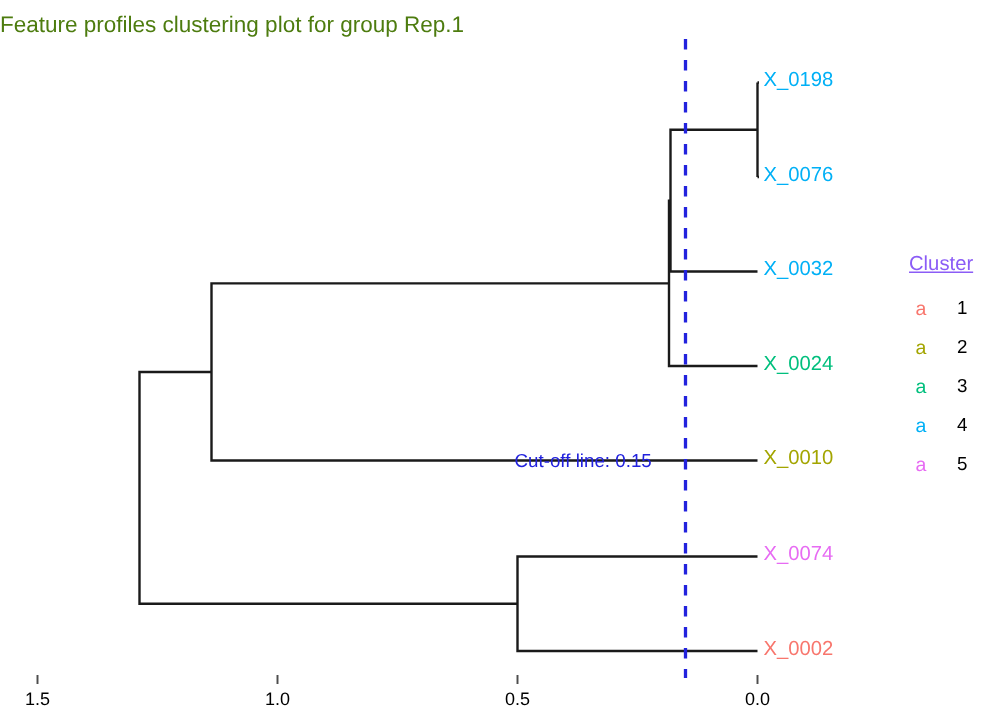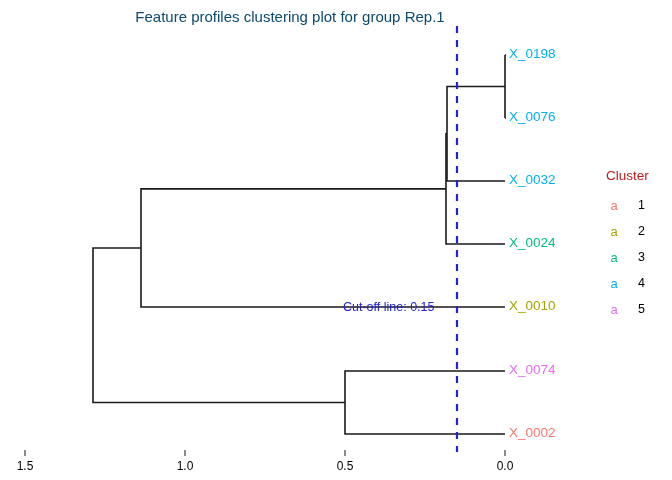--- a/index.html
+++ b/index.html
@@ -13,23 +13,22 @@
     height: 480px;
     background: #ffffff;
     font-family: "Liberation Sans", sans-serif;
     overflow: hidden;
   }
   #plot-title {
     position: absolute;
     left: 0;
     top: 8px;
     width: 580px;
-    text-align: center;
     font-size: 15px;
-    color: #0c4a6e;
+    color: #4d7c0f;
     white-space: nowrap;
   }
   #dendro-svg {
     position: absolute;
     left: 0;
     top: 0;
   }
   .leaf-label {
     font-size: 13.5px;
     dominant-baseline: middle;
@@ -44,23 +43,24 @@
     dominant-baseline: middle;
   }
   #legend {
     position: absolute;
     left: 604px;
     top: 168px;
     width: 68px;
   }
   #legend-title {
     font-size: 13.5px;
-    color: #b91c1c;
+    color: #8b5cf6;
     margin: 0 0 9px 2px;
     white-space: nowrap;
+    text-decoration: underline;
   }
   .legend-row {
     display: flex;
     align-items: center;
     height: 26px;
   }
   .legend-key {
     width: 20px;
     text-align: center;
     font-size: 13px;

